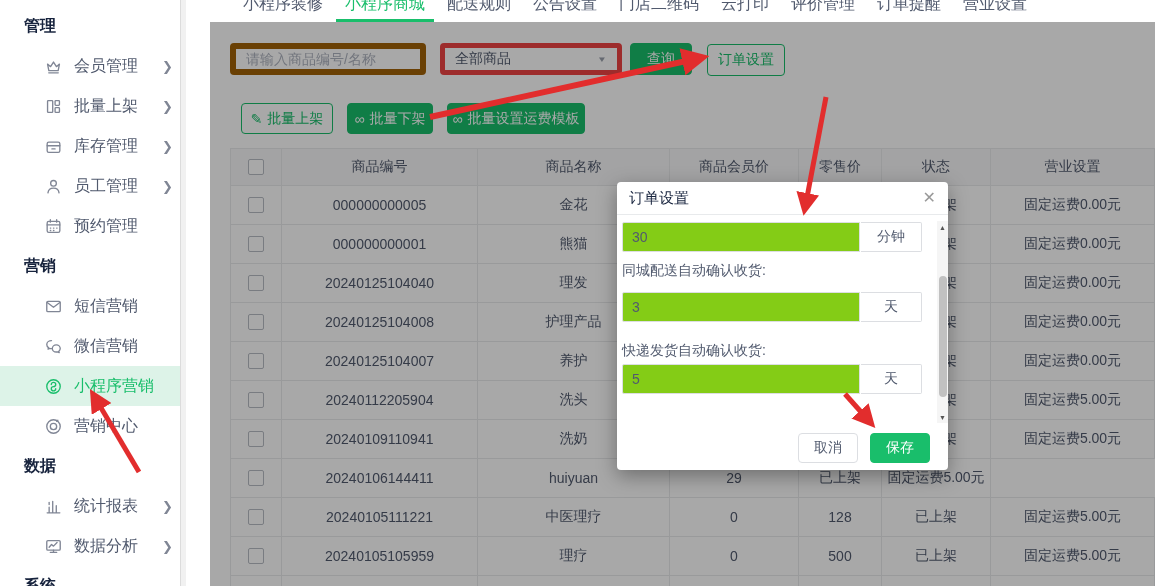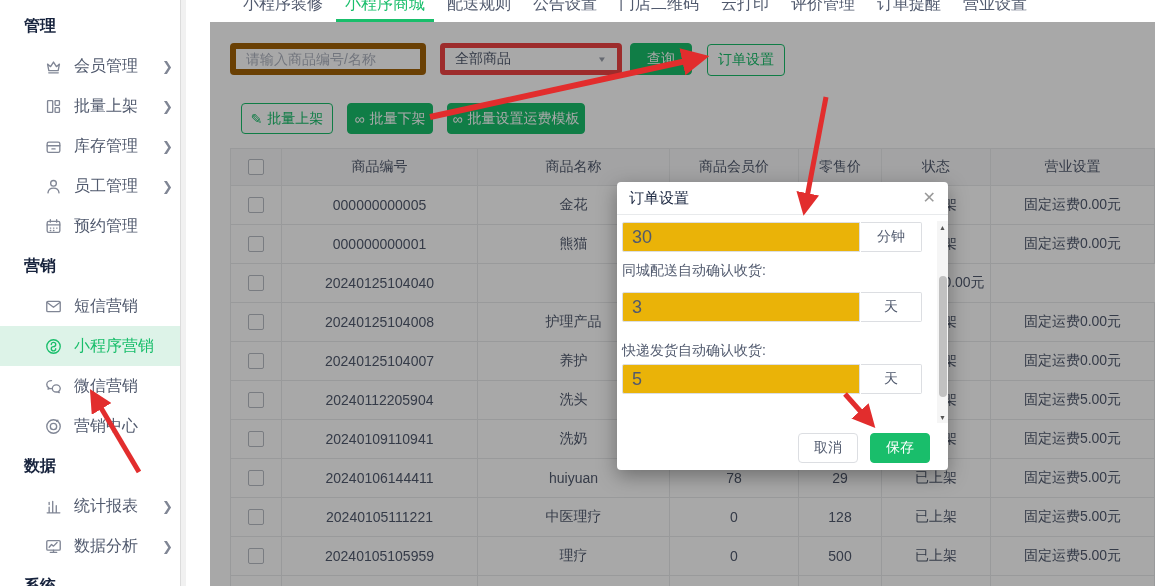--- a/index.html
+++ b/index.html
@@ -53,21 +53,21 @@
   .cb { width:16px; height:16px; border:1px solid #b8bcc4; border-radius:2px; background:#fff; cursor:pointer; }
 
   
   .overlay { position:absolute; left:0; top:22px; right:0; bottom:0; background:rgba(0,0,0,0.34); z-index:5; }
 
   
   .modal { position:absolute; left:617px; top:182px; width:331px; height:288px; background:#fff; border-radius:4px; box-shadow:0 6px 20px rgba(0,0,0,.35); z-index:30; }
   .modal-header { position:relative; height:33px; border-bottom:1px solid #e8eaec; display:flex; align-items:center; padding:0 12px; }
   .modal-title { font-size:15px; color:#17233d; font-weight:500; }
   .modal-close { position:absolute; right:12px; top:6px; font-size:16px; color:#999; cursor:pointer; line-height:1.2; }
-  .m-input { position:absolute; left:5px; width:238px; height:30px; border:1px solid #dcdee2; border-radius:2px 0 0 2px; padding:0 9px; font-size:18px; color:#515a6e; outline:none; font-family:inherit; background:#eab308; }
+  .m-input { position:absolute; left:5px; width:238px; height:30px; border:1px solid #dcdee2; border-radius:2px 0 0 2px; padding:0 9px; font-size:14px; color:#515a6e; outline:none; font-family:inherit; background:#84cc16; }
   .m-unit { position:absolute; left:244px; width:61px; height:30px; border:1px solid #dcdee2; border-left:none; border-radius:0 2px 2px 0; display:flex; align-items:center; justify-content:center; font-size:14px; color:#515a6e; background:#fff; }
   .m-label { position:absolute; left:5px; font-size:14px; color:#515a6e; }
   .m-scroll { position:absolute; right:0; top:39px; width:11px; height:202px; background:#f5f5f5; }
   .m-scroll .sa { position:absolute; left:0; width:11px; height:12px; display:flex; align-items:center; justify-content:center; font-size:7px; color:#555; cursor:pointer; }
   .m-scroll .thumb { position:absolute; left:1.5px; top:55px; width:8px; height:121px; background:#c1c1c1; border-radius:4px; cursor:pointer; }
   .m-btn { position:absolute; width:60px; height:30px; top:251px; }
   .m-btn-cancel { left:181px; background:#fff; border:1px solid #dcdee2; color:#515a6e; }
   .m-btn-save { left:253px; }
 
   
@@ -138,37 +138,37 @@
 
   <div class="side-item">
     <span class="ic">
         <svg viewBox="0 0 24 24">
           <rect x="3.5" y="5.5" width="17" height="13" rx="1.5"></rect>
           <path d="M4 7l8 6 8-6"></path>
         </svg>
       </span>
     <span>短信营销</span>
   </div>
+  <div class="side-item">
+    <span class="ic">
+        <svg viewBox="0 0 24 24">
+          <path d="M9.5 4.5c-3.3 0-6 2.2-6 5 0 1.6.9 3 2.2 3.9l-.6 2 2.1-1.1c.7.2 1.5.3 2.3.3"></path>
+          <path d="M20.5 14.5c0-2.5-2.2-4.5-5-4.5s-5 2-5 4.5 2.2 4.5 5 4.5c.6 0 1.2-.1 1.8-.3l1.9 1-.5-1.8c1.1-.8 1.8-2 1.8-3.4z"></path>
+        </svg>
+      </span>
+    <span>微信营销</span>
+  </div>
   <div class="side-item active">
     <span class="ic">
         <svg viewBox="0 0 24 24">
           <circle cx="12" cy="12" r="8.5"></circle>
           <path d="M9.2 9.5c0-1.5 1.2-2.7 2.8-2.7s2.8 1.2 2.8 2.7-1.2 2.7-2.8 2.7-2.8 1.2-2.8 2.7 1.2 2.7 2.8 2.7 2.8-1.2 2.8-2.7"></path>
         </svg>
       </span>
     <span>小程序营销</span>
-  </div>
-  <div class="side-item">
-    <span class="ic">
-        <svg viewBox="0 0 24 24">
-          <path d="M9.5 4.5c-3.3 0-6 2.2-6 5 0 1.6.9 3 2.2 3.9l-.6 2 2.1-1.1c.7.2 1.5.3 2.3.3"></path>
-          <path d="M20.5 14.5c0-2.5-2.2-4.5-5-4.5s-5 2-5 4.5 2.2 4.5 5 4.5c.6 0 1.2-.1 1.8-.3l1.9 1-.5-1.8c1.1-.8 1.8-2 1.8-3.4z"></path>
-        </svg>
-      </span>
-    <span>微信营销</span>
   </div>
   <div class="side-item">
     <span class="ic">
         <svg viewBox="0 0 24 24">
           <circle cx="12" cy="12" r="8.5"></circle>
           <circle cx="12" cy="12" r="4"></circle>
           <path d="M16 5.5l1.5-1.5"></path>
         </svg>
       </span>
     <span>营销中心</span>
@@ -281,20 +281,21 @@
         <div></div>
         <div></div>
         <div>已上架</div>
         <div>固定运费0.00元</div>
       </div>
       <div class="trow tbody-row">
         <div>
             <span class="cb"></span>
           </div>
         <div>20240125104040</div>
+        <div>理发</div>
         <div></div>
         <div></div>
         <div>已上架</div>
         <div>固定运费0.00元</div>
       </div>
       <div class="trow tbody-row">
         <div>
             <span class="cb"></span>
           </div>
         <div>20240125104008</div>
@@ -336,21 +337,20 @@
         <div></div>
         <div>已上架</div>
         <div>固定运费5.00元</div>
       </div>
       <div class="trow tbody-row">
         <div>
             <span class="cb"></span>
           </div>
         <div>20240106144411</div>
         <div>huiyuan</div>
-        <div>78</div>
         <div>29</div>
         <div>已上架</div>
         <div>固定运费5.00元</div>
       </div>
       <div class="trow tbody-row">
         <div>
             <span class="cb"></span>
           </div>
         <div>20240105111221</div>
         <div>中医理疗</div>

